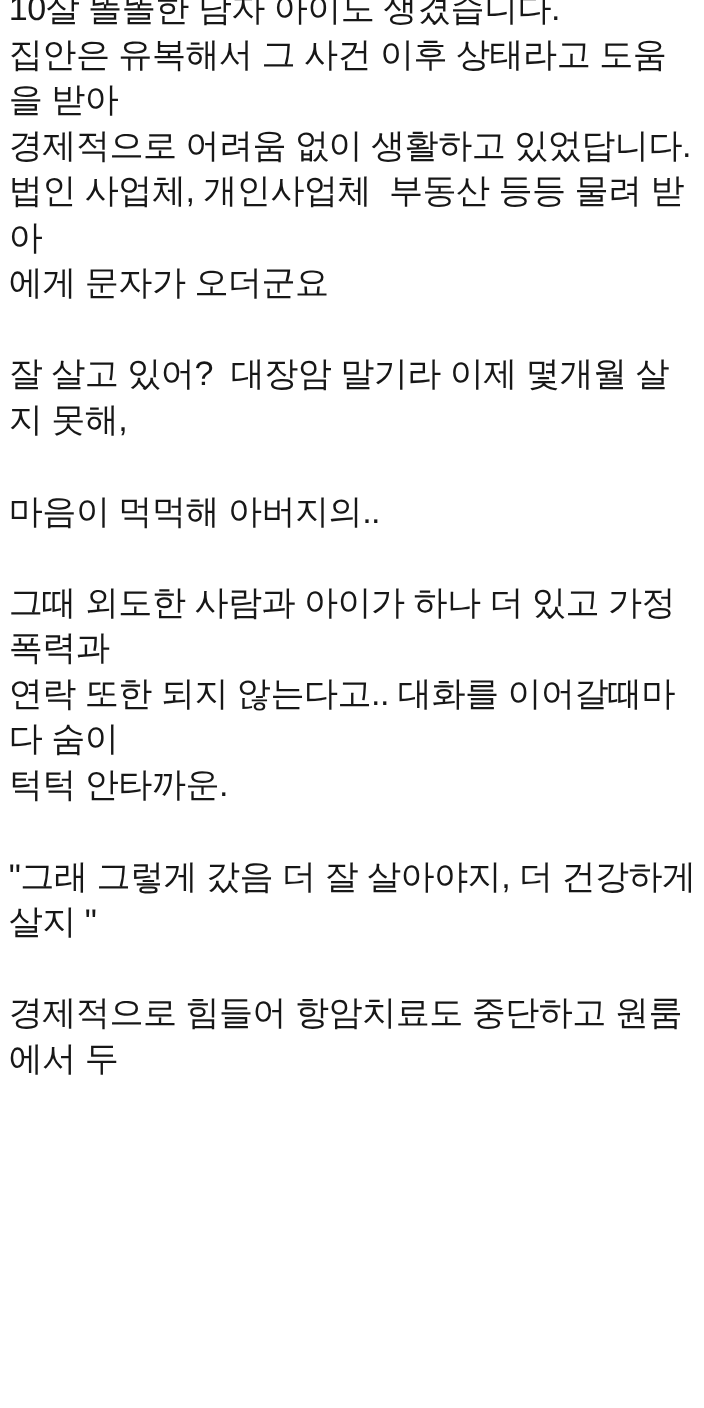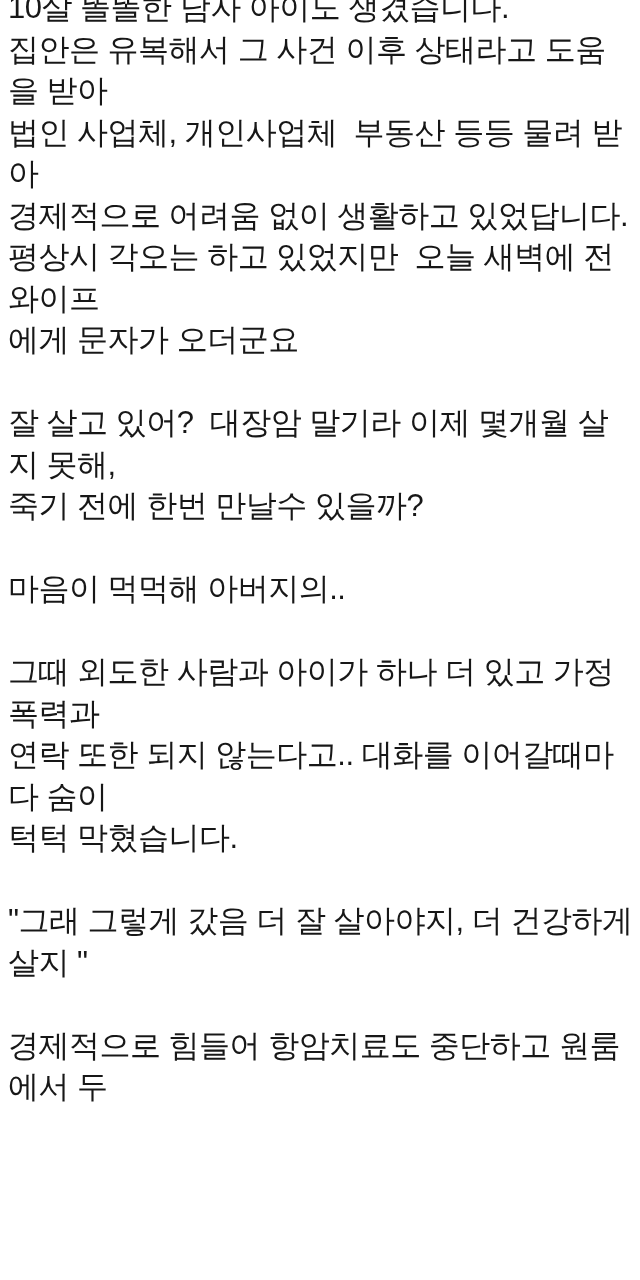--- a/index.html
+++ b/index.html
@@ -28,31 +28,29 @@
     min-height: 41.5px;
     white-space: pre-wrap;
   }
 </style>
 </head>
 <body>
 
 <div class="post-body">
   <div class="line">10살 똘똘한 남자 아이도 생겼습니다.</div>
   <div class="line">집안은 유복해서 그 사건 이후 상태라고 도움을 받아</div>
+  <div class="line">경제적으로 어려움 없이 생활하고 있었답니다.</div>
   <div class="line">법인 사업체, 개인사업체  부동산 등등 물려 받아</div>
-  <div class="line">경제적으로 어려움 없이 생활하고 있었답니다.</div>
-  <div class="line">평상시 각오는 하고 있었지만  오늘 새벽에 전 와이프</div>
   <div class="line">에게 문자가 오더군요</div>
   <div class="line"></div>
   <div class="line">잘 살고 있어?  대장암 말기라 이제 몇개월 살지 못해,</div>
-  <div class="line">죽기 전에 한번 만날수 있을까?</div>
   <div class="line"></div>
   <div class="line">마음이 먹먹해 아버지의..</div>
   <div class="line"></div>
   <div class="line">그때 외도한 사람과 아이가 하나 더 있고 가정폭력과</div>
   <div class="line">연락 또한 되지 않는다고.. 대화를 이어갈때마다 숨이</div>
-  <div class="line">턱턱 막혔습니다.</div>
+  <div class="line">턱턱 안타까운.</div>
   <div class="line"></div>
   <div class="line">"그래 그렇게 갔음 더 잘 살아야지, 더 건강하게 살지 "</div>
   <div class="line"></div>
   <div class="line">경제적으로 힘들어 항암치료도 중단하고 원룸에서 두</div>
 
 </div>
 
 </body></html>

